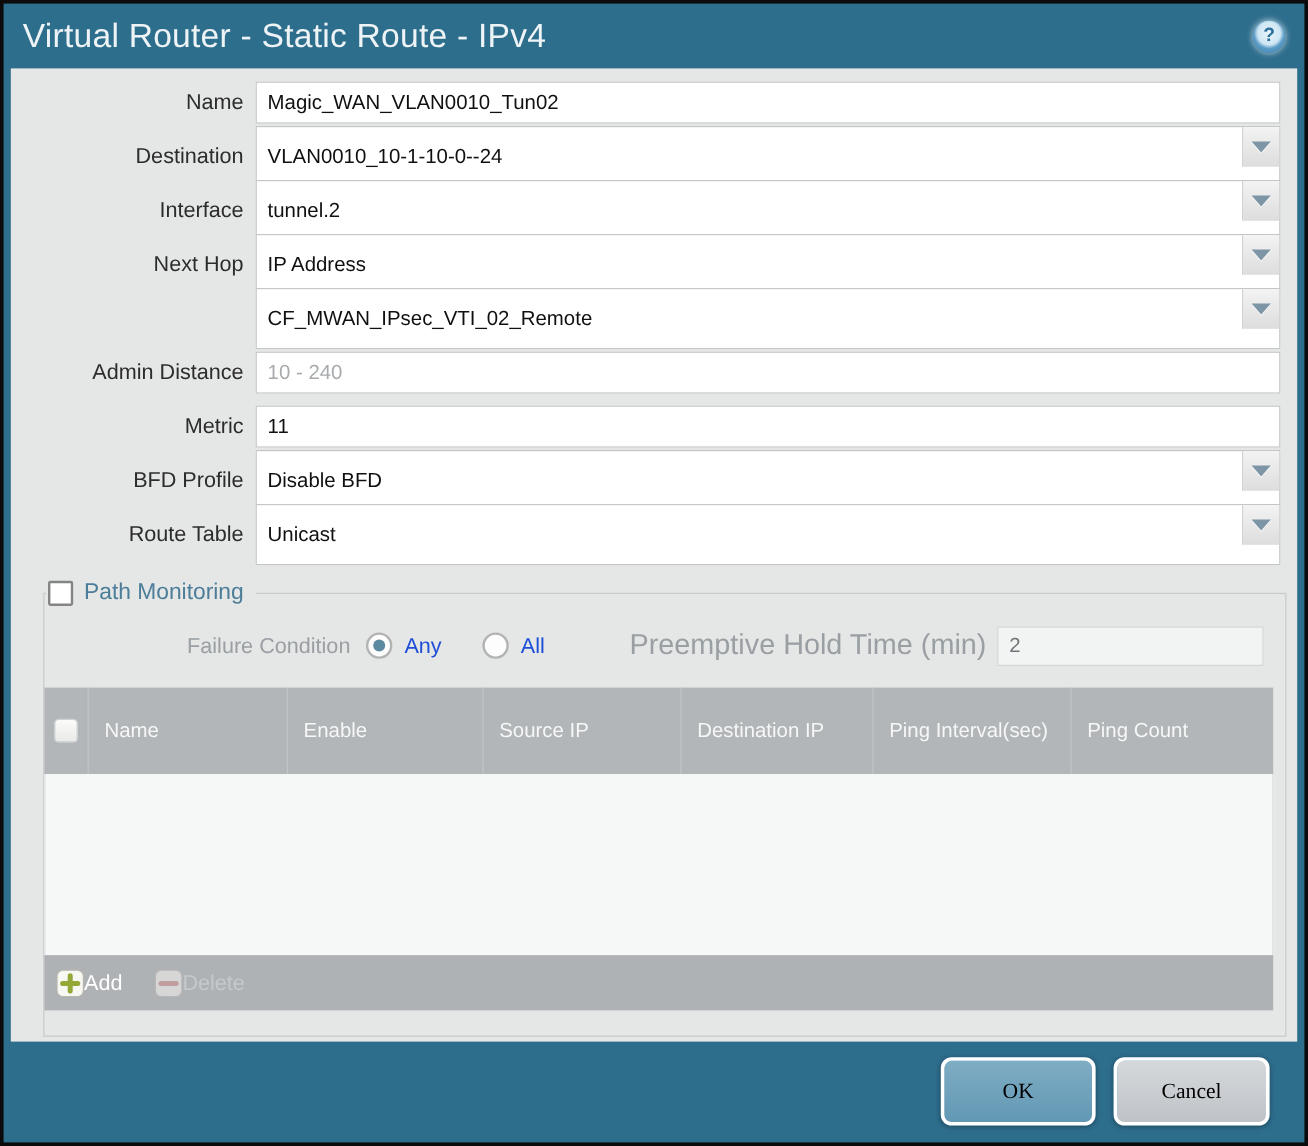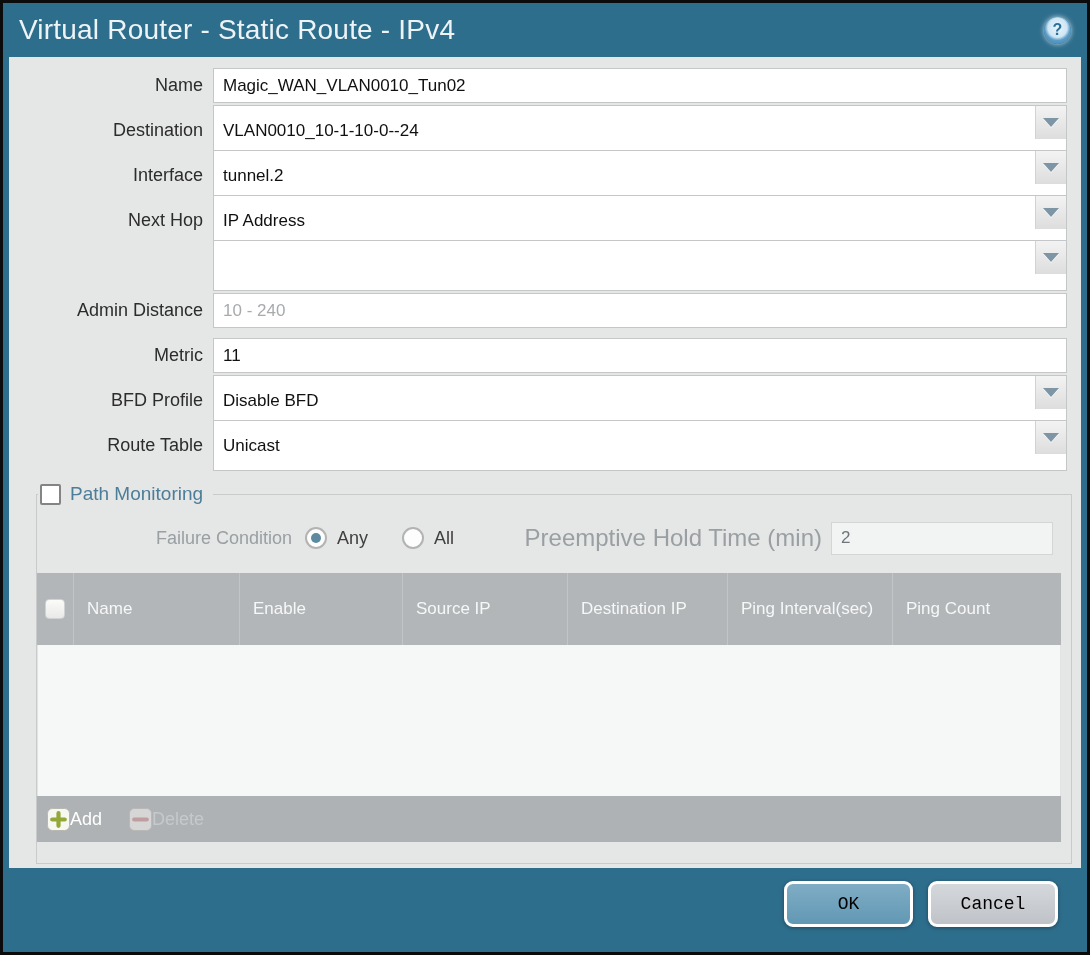--- a/index.html
+++ b/index.html
@@ -163,21 +163,21 @@
     cursor: pointer;
     flex: 0 0 auto;
   }
   .radio .dot {
     width: 10px; height: 10px;
     border-radius: 50%;
     background: #5d89a1;
   }
   .radio-label {
     font-size: 18px;
-    color: #404040;
+    color: #1d4ed8;
     margin: 0 0 0 10px;
   }
   .radio + .radio-label { margin-right: 34px; }
   .preempt-label {
     margin-left: auto;
     font-size: 24px;
     color: #999fa2;
     padding-right: 9px;
     white-space: nowrap;
   }
@@ -251,24 +251,24 @@
   .actionbar {
     height: 84px;
     display: flex;
     justify-content: flex-end;
     align-items: flex-start;
     padding: 13px 29px 0 0;
     gap: 15px;
     flex: 0 0 auto;
   }
   .btn {
-    height: 46px;
+    height: 57px;
     border-radius: 9px;
     border: 3px solid #ffffff;
-    font-family: Liberation Mono, monospace;
+    font-family: Liberation Serif, serif;
     font-size: 18px;
     color: #000000;
     display: flex;
     align-items: center;
     justify-content: center;
     cursor: pointer;
     box-shadow: 0 1px 4px rgba(0,0,0,0.35);
   }
   .btn-ok { width: 129px; background: linear-gradient(#7fadc4, #6298b4); }
   .btn-cancel { width: 130px; background: linear-gradient(#d5d8db, #bfc3c8); }
@@ -319,20 +319,21 @@
           <span class="field-text">IP Address</span>
           <span class="dd-btn">
             <span class="arrow-down"></span>
           </span>
         </div>
       </div>
 
       <div class="row">
         <div class="flabel"></div>
         <div class="field">
+          <span class="field-text">CF_MWAN_IPsec_VTI_02_Remote</span>
           <span class="dd-btn">
             <span class="arrow-down"></span>
           </span>
         </div>
       </div>
 
       <div class="row">
         <div class="flabel">Admin Distance</div>
         <input class="text-input" type="text" placeholder="10 - 240" style="">
       </div>

